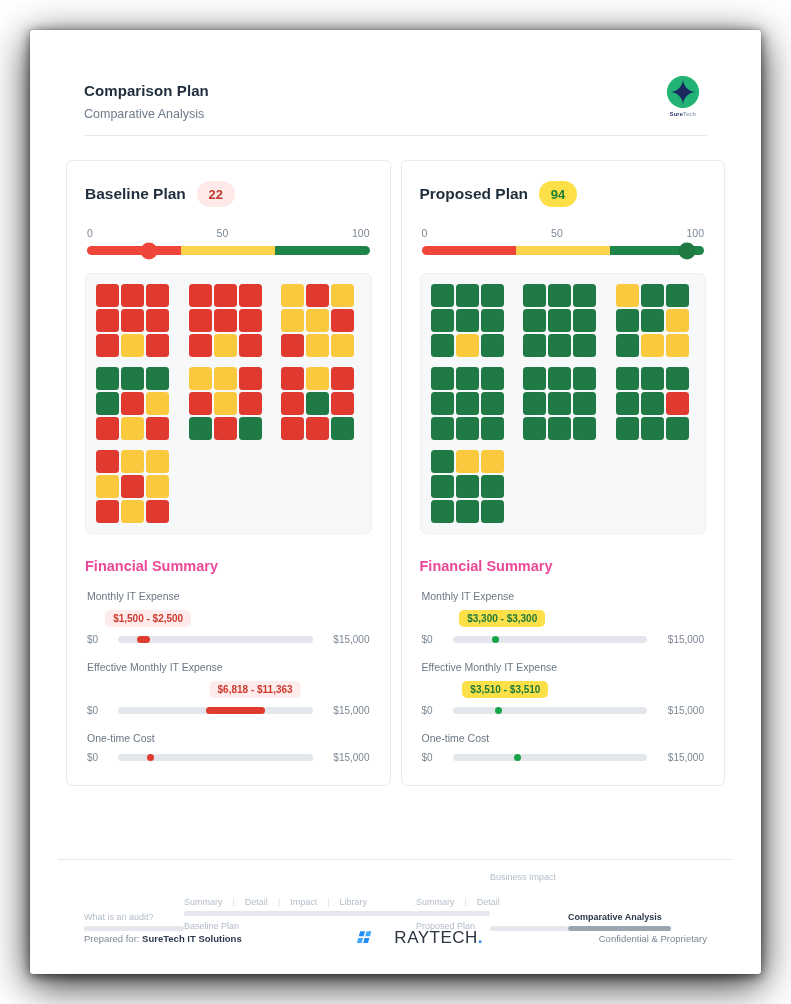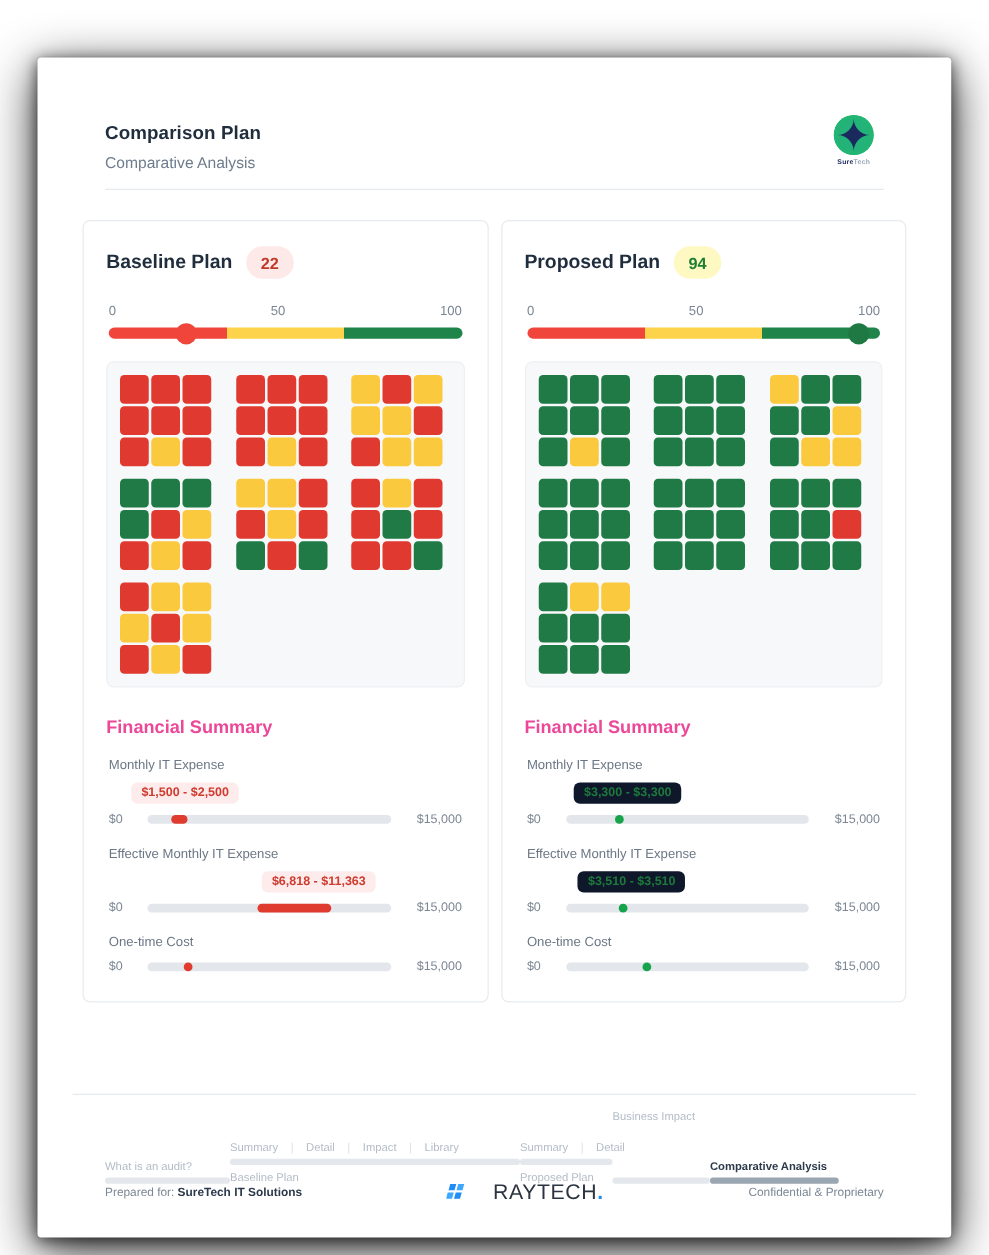--- a/index.html
+++ b/index.html
@@ -6,21 +6,21 @@
   html, body {
     width: 791px; height: 1004px;
     background: #ffffff;
     font-family: "Liberation Sans", sans-serif;
     overflow: hidden;
   }
   .stage {
     position: relative;
     width: 791px; height: 776px;
     background: #ffffff;
-    display: flex; align-items: center; justify-content: center; margin-top: 16px;
+    display: flex; align-items: center; justify-content: center;
   }
   .page {
     position: absolute;
     left: 30px; top: 30px;
     width: 731px; height: 944px;
     background: #ffffff;
     border-radius: 3px;
     box-shadow: 0 0 0 1px rgba(0,0,0,0.05), 0 10px 40px rgba(0,0,0,0.85), 0 2px 12px rgba(0,0,0,0.6);
   }
   .page-inner {
@@ -83,21 +83,21 @@
   }
   .card-title {
     font-size: 15.5px; font-weight: bold; color: #1f2d3d;
   }
   .score-pill {
     min-width: 38px; height: 26px; border-radius: 13px;
     display: flex; align-items: center; justify-content: center;
     font-size: 13px; font-weight: bold; padding: 0 10px;
   }
   .score-pill.bad  { background: #fde9e7; color: #c0392b; }
-  .score-pill.good { background: #fef9c3; color: #1e7e34; }
+  .score-pill.good { background: #fde047; color: #1e7e34; }
 
   
   .gauge-wrap { margin-top: 20px; padding: 0 2px; }
   .gauge-ticks {
     display: flex; justify-content: space-between;
     font-size: 10.5px; color: #7b8794; margin-bottom: 7px;
   }
   .gauge {
     position: relative; height: 9px; border-radius: 5px;
     background: linear-gradient(to right,
@@ -151,21 +151,21 @@
   .metric-badge-row {
     position: relative; height: 20px; margin-bottom: 4px;
   }
   .metric-badge {
     position: absolute; top: 0;
     transform: translateX(-50%);
     border-radius: 5px; padding: 3px 8px;
     font-size: 10px; font-weight: bold; white-space: nowrap;
   }
   .metric-badge.bad  { background: #fdeceb; color: #cf3a2e; }
-  .metric-badge.good { background: #0f172a; color: #1d7a3c; }
+  .metric-badge.good { background: #fde047; color: #1d7a3c; }
   .bar-row {
     display: flex; align-items: center; gap: 9px;
   }
   .bar-end {
     font-size: 10px; color: #7b8794; white-space: nowrap;
   }
   .bar-end.left  { width: 22px; }
   .bar-end.right { width: 48px; text-align: right; }
   .bar-track {
     position: relative; flex: 1;

